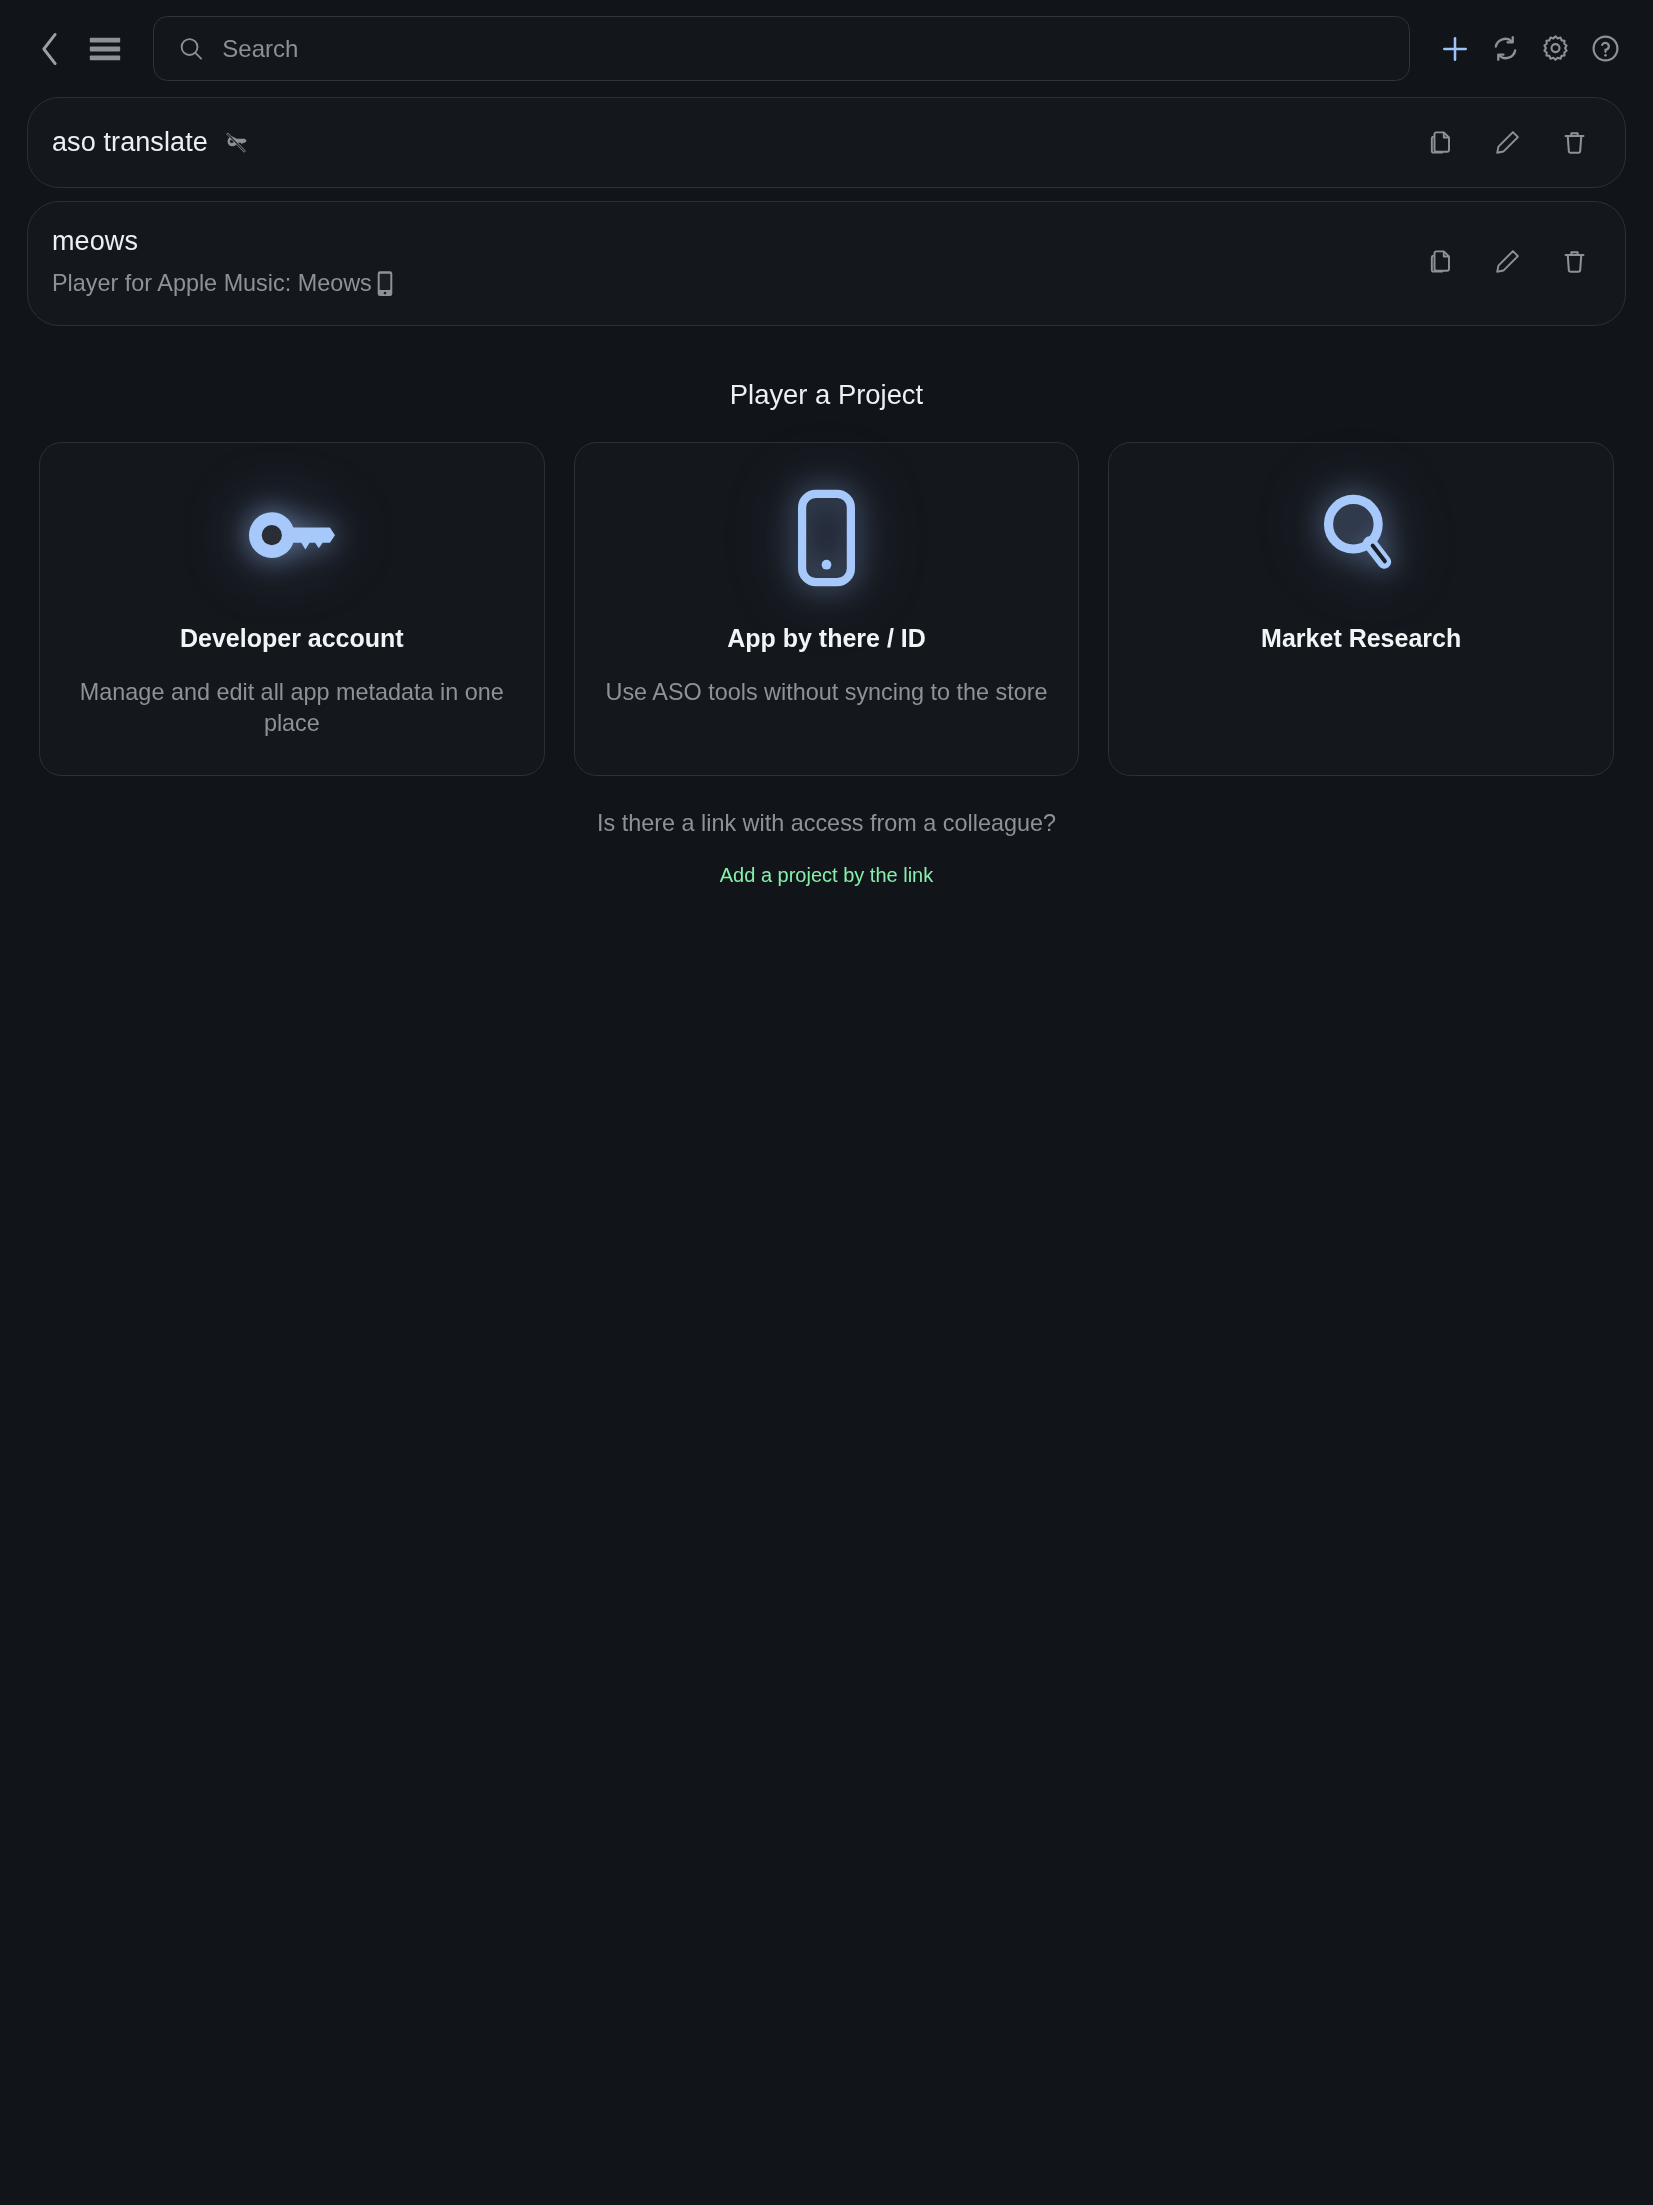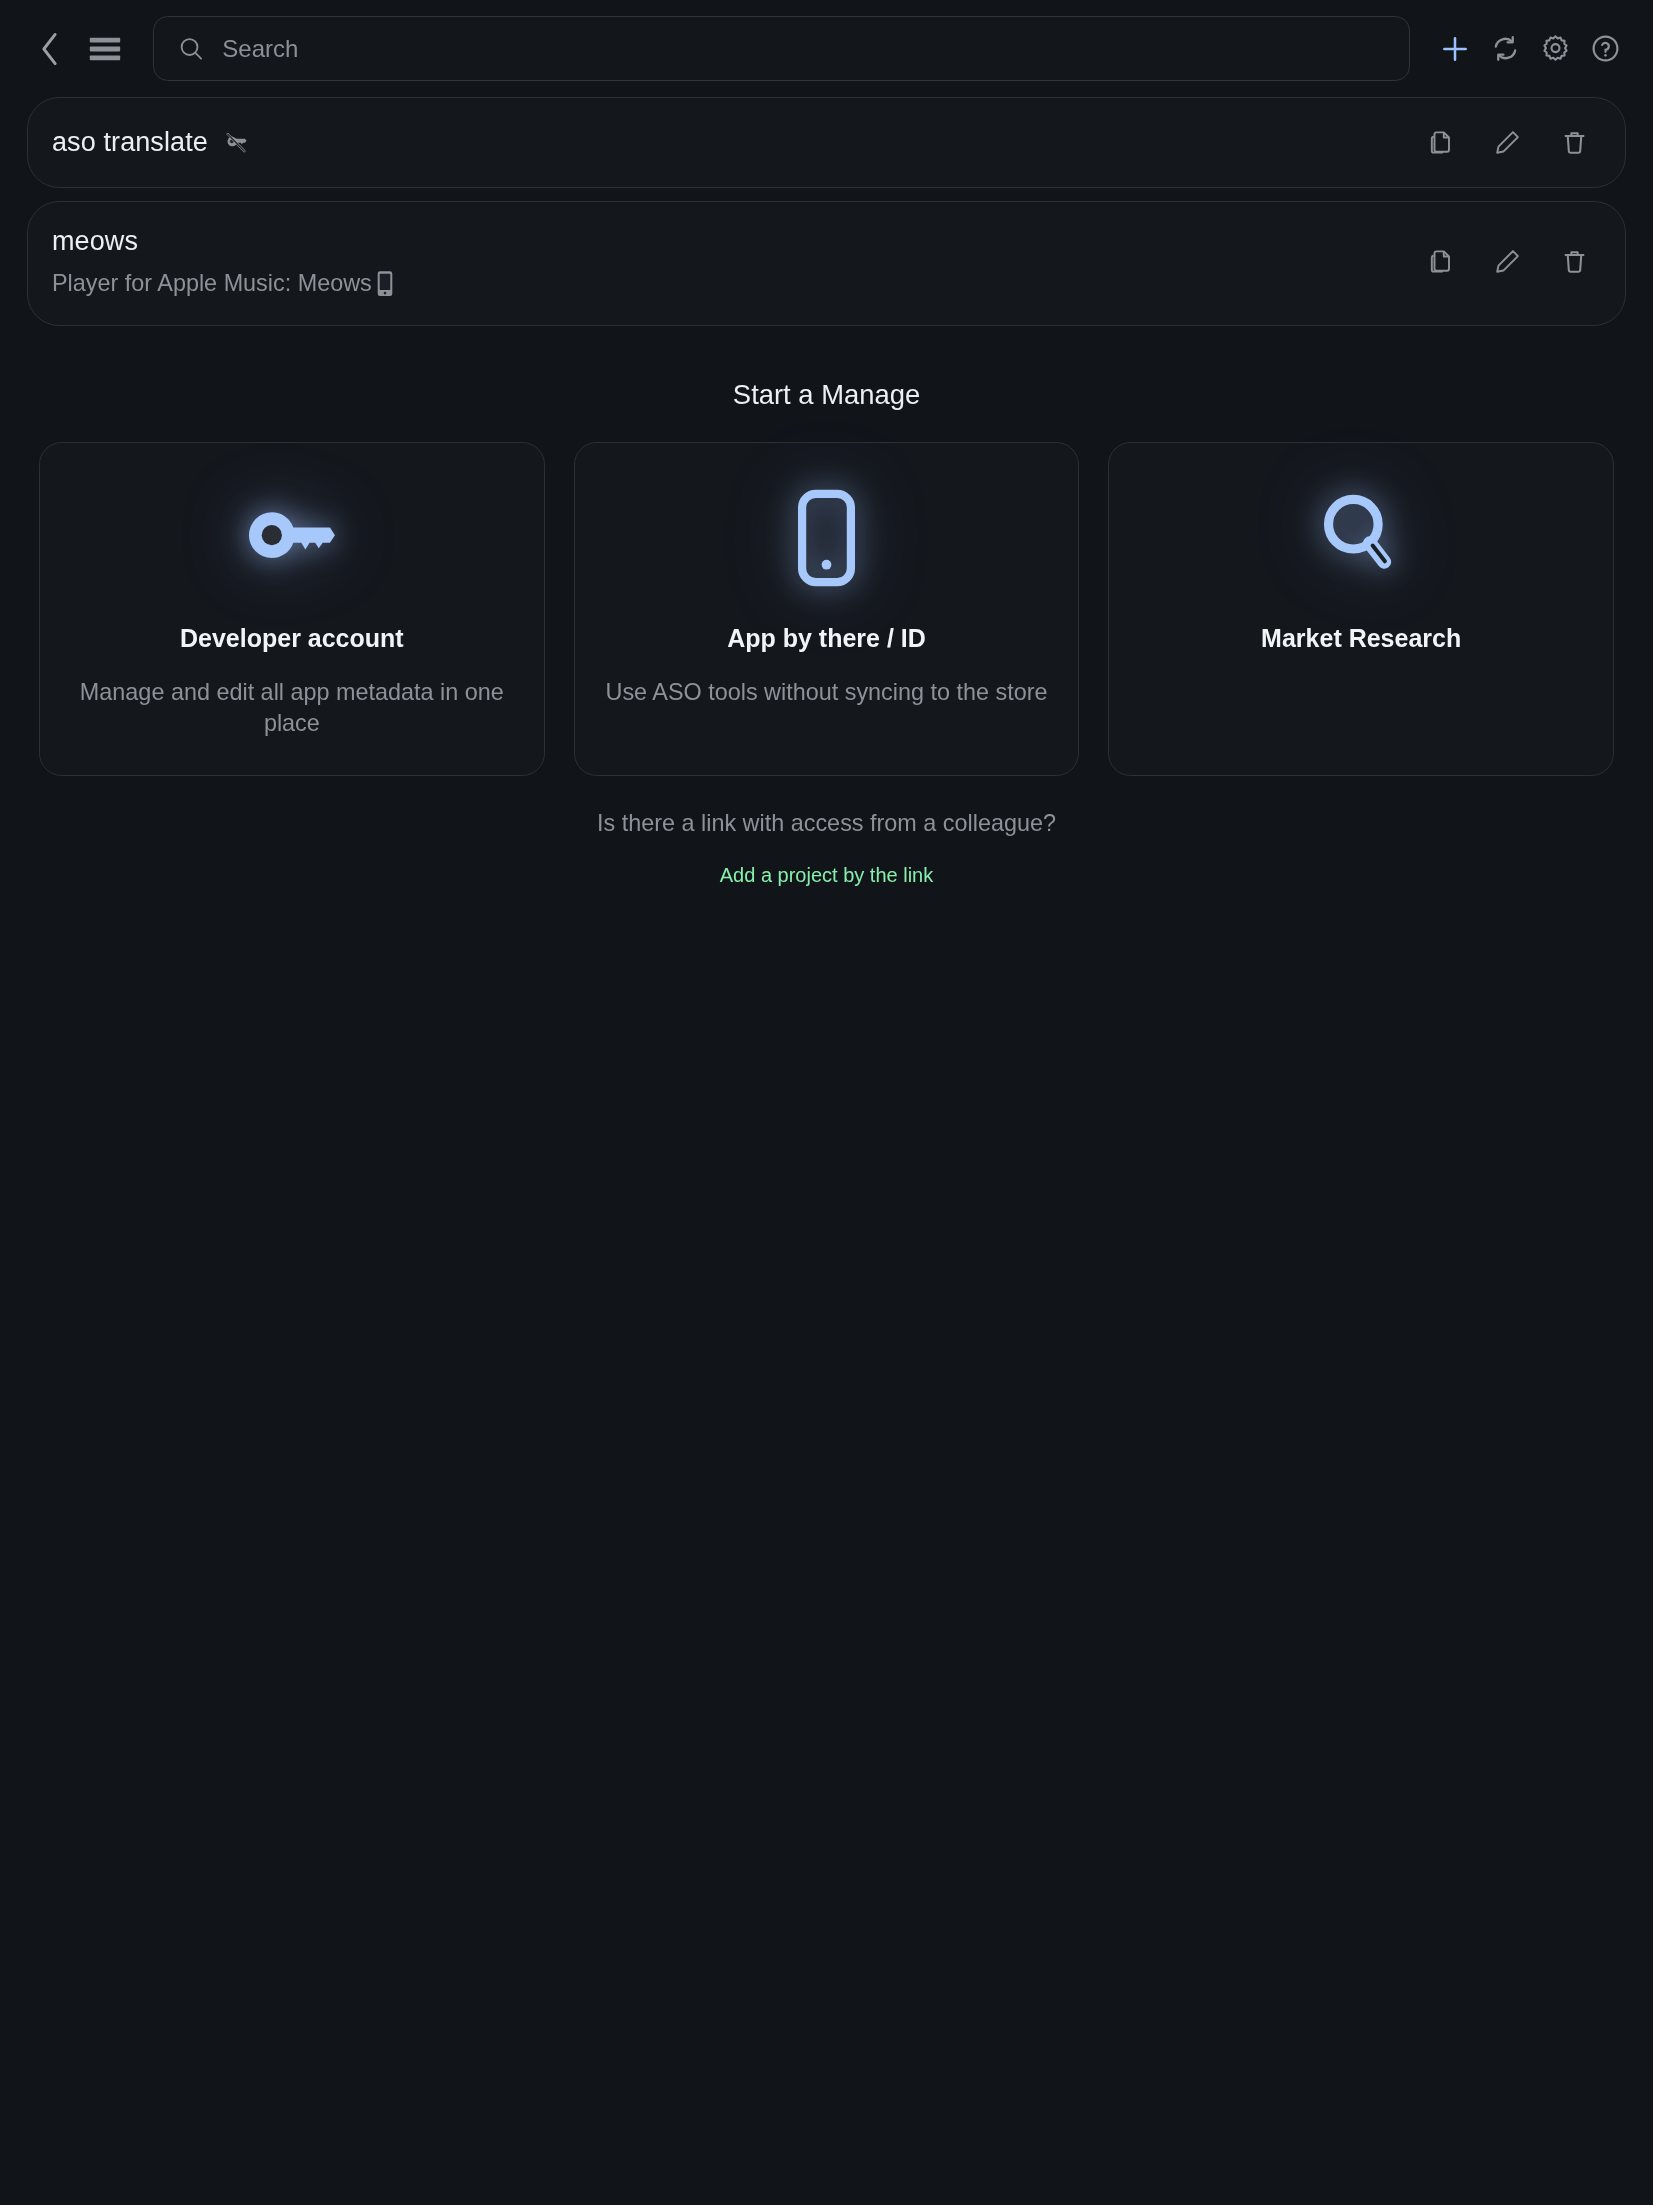--- a/index.html
+++ b/index.html
@@ -316,21 +316,21 @@
           <path d="M9.4 6.6 V4.4 h5.2 v2.2" stroke="#8d9299" stroke-width="1.7" stroke-linejoin="round"></path>
           <path d="M6.4 6.6 l0.9 12.4 a1.6 1.6 0 0 0 1.6 1.5 h6.2
                    a1.6 1.6 0 0 0 1.6 -1.5 l0.9 -12.4" stroke="#8d9299" stroke-width="1.7" stroke-linejoin="round"></path>
         </svg>
       </div>
     </div>
   </div>
 
 </div>
 
-<div class="start-title">Start a Manage</div>
+<div class="start-title">Player a Project</div>
 
 <div class="cards">
 
   <div class="card">
     <div class="card-icon">
       <svg width="95" height="63" viewBox="0 0 60 40">
         <path d="M17.5 4 a14.5 14.5 0 1 0 0 29 a14.5 14.5 0 0 0 13.7 -9.7
                  h5.0 l2.6 4.3 l2.7 -4.3 h3.5 l2.3 3.6 l2.5 -3.6 h4.6
                  l3.2 -4.8 l-3.2 -4.8 h-23.2 a14.5 14.5 0 0 0 -13.7 -9.7 z" fill="#a6c8fb"></path>
         <circle cx="17.5" cy="18.5" r="6.4" fill="#2a2d33"></circle>

